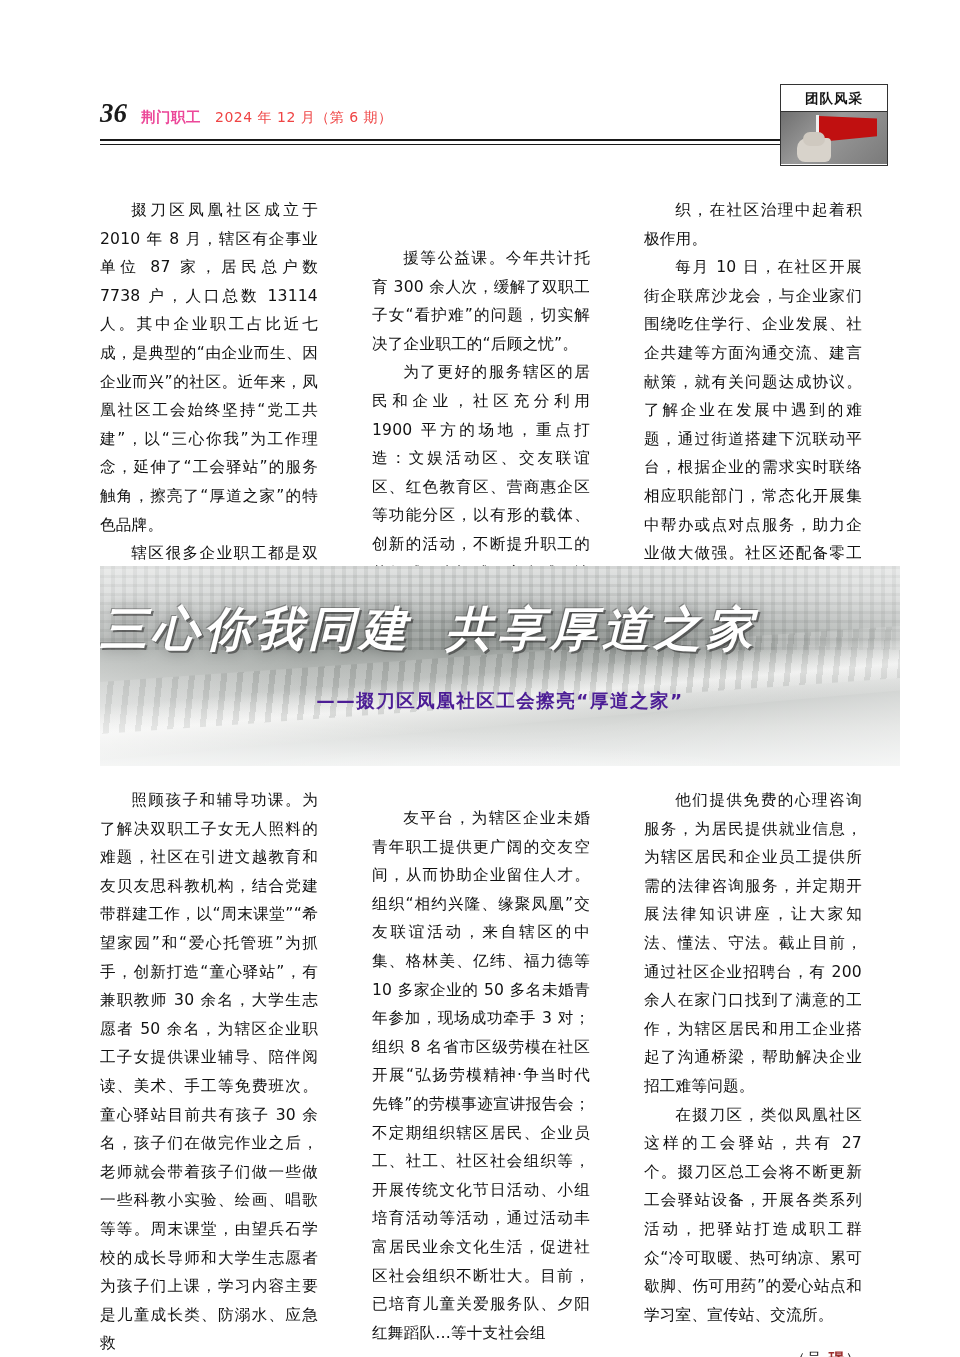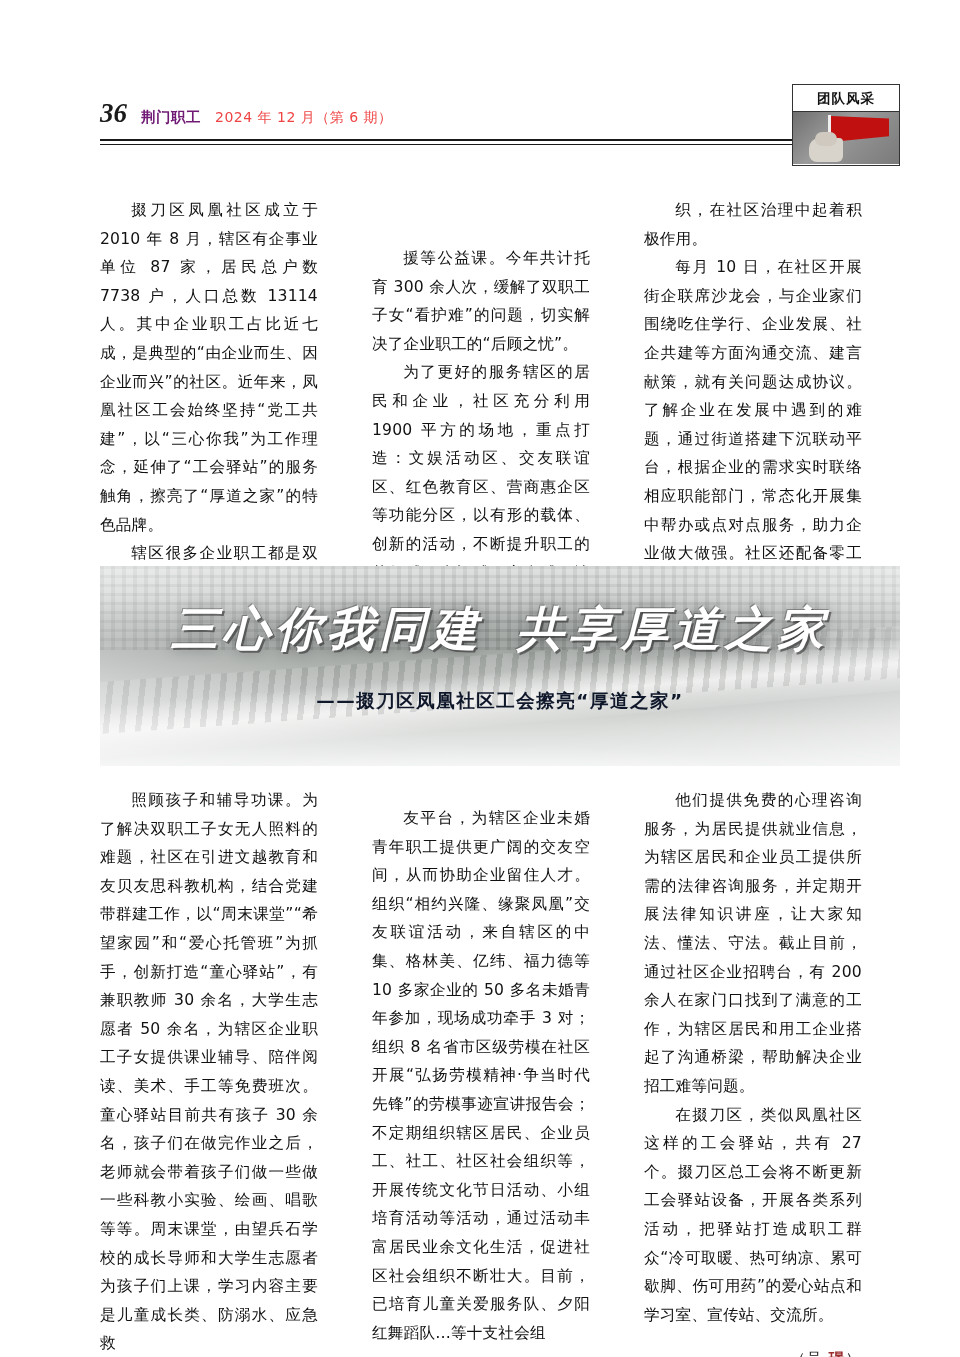--- a/index.html
+++ b/index.html
@@ -44,21 +44,21 @@
     font-style: italic;
     font-weight: bold;
     font-size: 27px;
     color: #1a1a1a;
     letter-spacing: 0;
   }
   .masthead {
     font-family: "DejaVu Sans", sans-serif;
     font-size: 14.5px;
     font-weight: bold;
-    color: #701a75;
+    color: #ec4899;
     letter-spacing: 0.5px;
   }
   .issue-date {
     font-family: "DejaVu Sans", sans-serif;
     font-size: 14px;
     color: #ef4444;
     letter-spacing: 0.5px;
   }
   .header-rule {
     position: absolute;
@@ -71,21 +71,21 @@
   .header-rule-2 {
     position: absolute;
     left: 0;
     top: 52px;
     width: 694px;
     height: 0;
     border-top: 1px solid #1a1a1a;
   }
   .section-box {
     position: absolute;
-    right: 0;
+    right: 12px;
     top: -8px;
     width: 106px;
     height: 80px;
     border: 1px solid #333;
     background: #fff;
     overflow: hidden;
   }
   .section-box .label {
     position: absolute;
     left: 0; top: 0;
@@ -245,21 +245,20 @@
   .banner-vignette {
     position: absolute;
     inset: 0;
     background: radial-gradient(ellipse at 50% 55%, rgba(255,255,255,0) 35%, rgba(255,255,255,0.55) 100%);
   }
   .banner-title {
     position: absolute;
     left: 0;
     top: 32px;
     width: 800px;
-    text-align: center;
     font-family: "DejaVu Serif", "Liberation Serif", serif;
     font-weight: bold;
     font-style: italic;
     font-size: 47px;
     letter-spacing: 5px;
     color: #ffffff;
     text-shadow:
       2px 2px 0 rgba(40,40,40,0.55),
       -1px -1px 0 rgba(40,40,40,0.35),
       0 0 14px rgba(0,0,0,0.35);
@@ -269,21 +268,21 @@
   .banner-sub {
     position: absolute;
     left: 0;
     top: 122px;
     width: 800px;
     text-align: center;
     font-family: "DejaVu Sans", sans-serif;
     font-weight: bold;
     font-size: 18.5px;
     letter-spacing: 1.5px;
-    color: #0f172a;
+    color: #4c1d95;
     white-space: nowrap;
   }
 </style>
 </head>
 <body>
 
 <div class="page">
 
   <div class="header">
     <div class="header-left">

